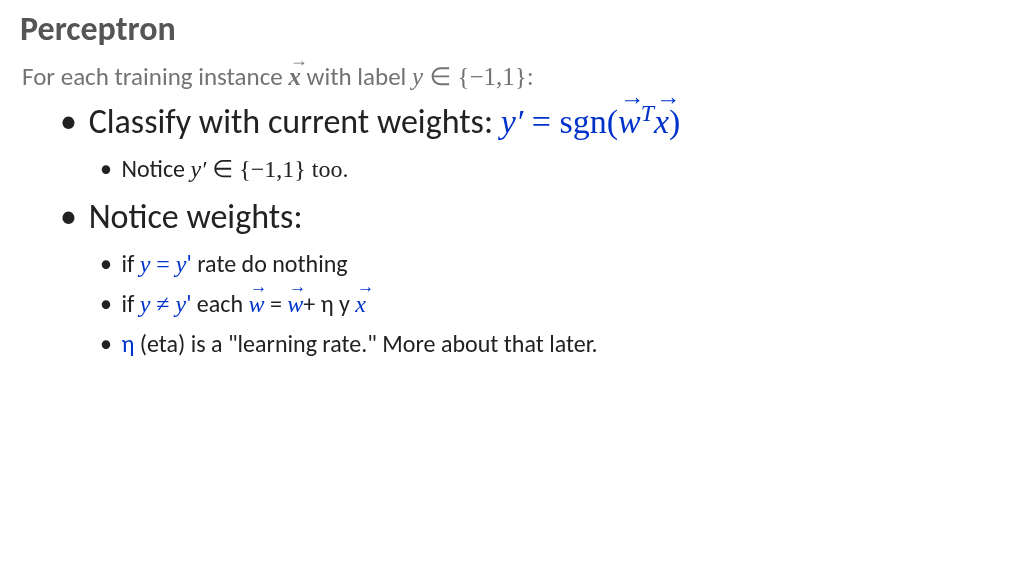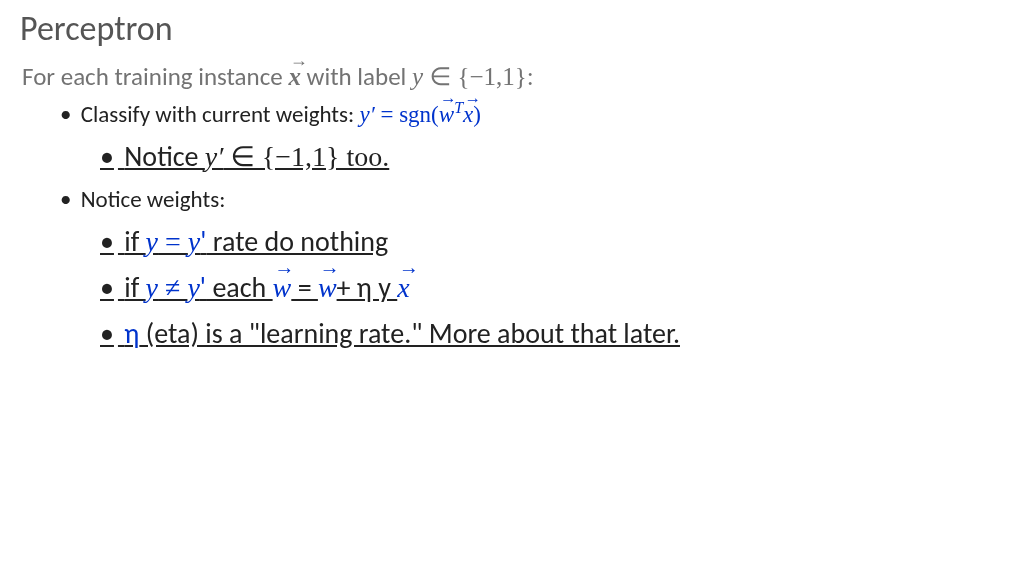--- a/index.html
+++ b/index.html
@@ -7,43 +7,42 @@
       width: 1024px;
       height: 576px;
       background: white;
       font-family: 'Calibri', 'Segoe UI', sans-serif;
       padding: 8px 20px;
       color: #333;
     }
     .title {
       font-size: 34px;
       color: #555;
-      font-weight: 400;
+      font-weight: 700;
       margin-bottom: 12px;
     }
     .intro {
       font-size: 25px;
       color: #737373;
       margin-left: 2px;
       margin-bottom: 4px;
     }
     .l1 {
-      font-size: 23px;
+      font-size: 34px;
       color: #222;
       margin-left: 40px;
       margin-bottom: 4px;
       line-height: 1.5;
     }
     .l2 {
-      font-size: 28px;
+      font-size: 24px;
       color: #222;
       margin-left: 80px;
       margin-bottom: 4px;
       line-height: 1.5;
-      text-decoration: underline;
     }
     .bullet { margin-right: 4px; }
     .math { font-family: 'Cambria Math', 'Times New Roman', serif; font-style: italic; }
     .mathup { font-family: 'Cambria Math', 'Times New Roman', serif; font-style: normal; }
     .blue { color: #0033cc; }
     .bold { font-weight: bold; }
     .arrow-over {
       position: relative;
       display: inline-block;
     }

